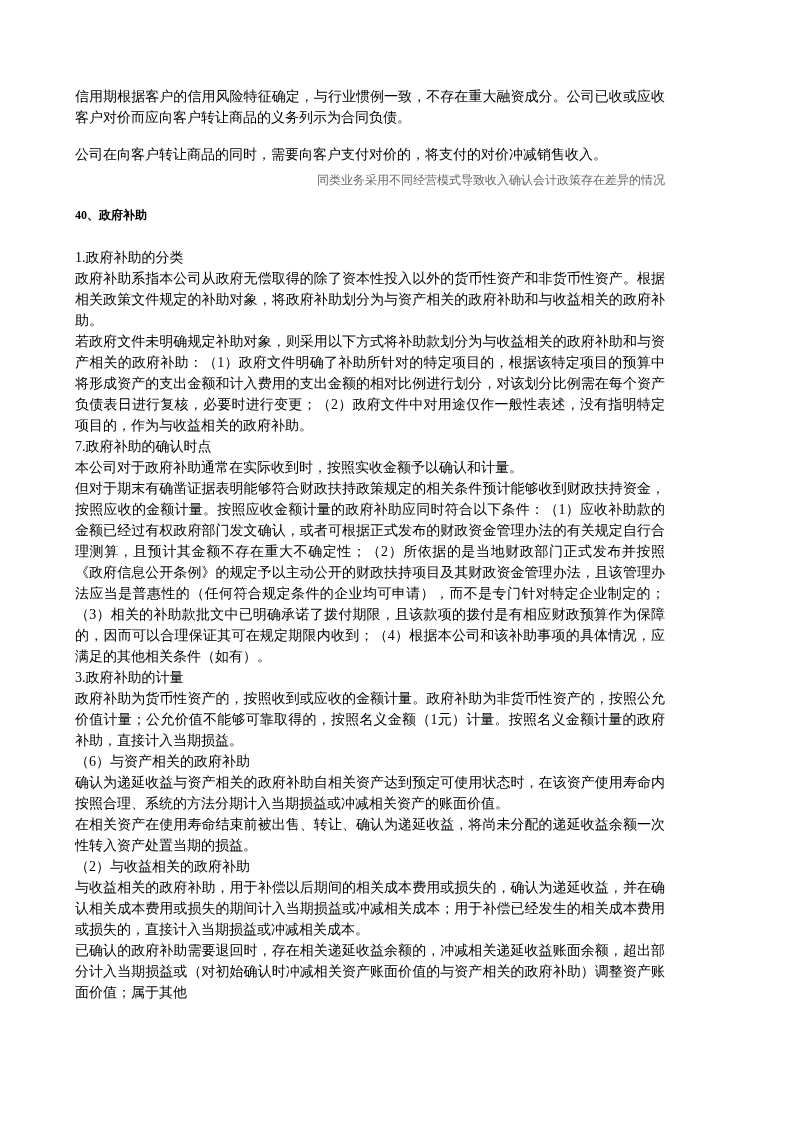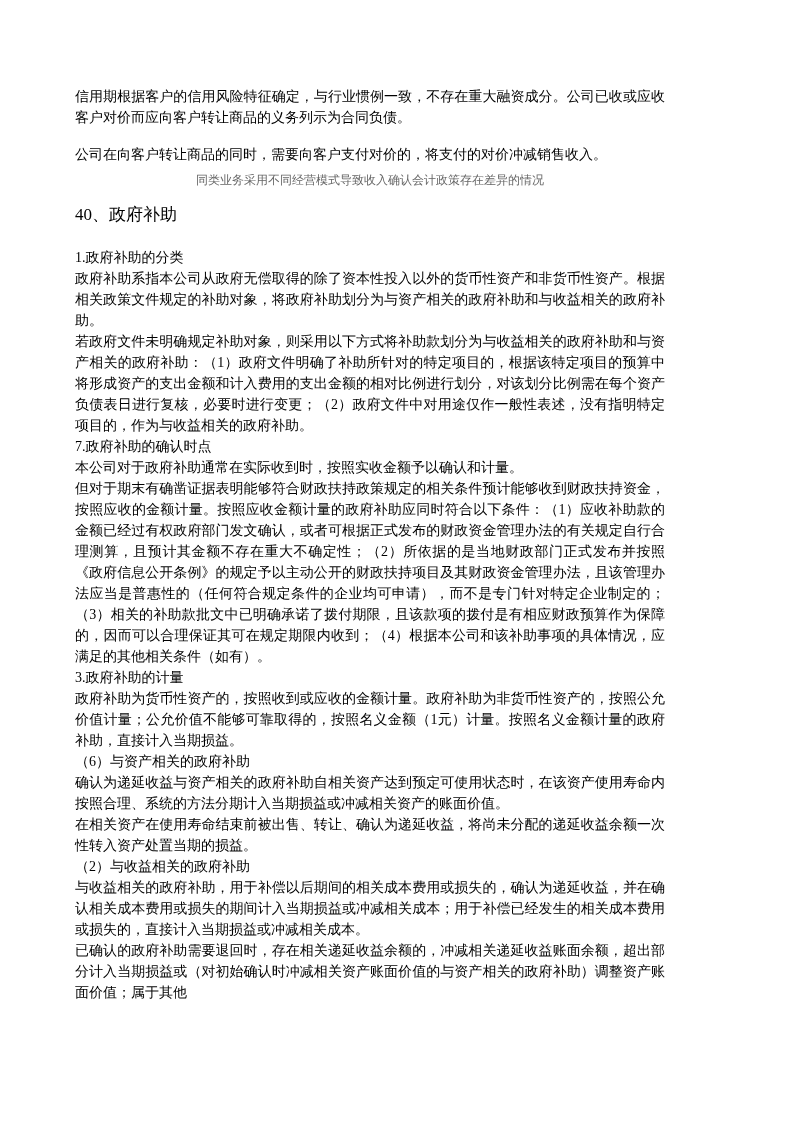--- a/index.html
+++ b/index.html
@@ -26,28 +26,28 @@
     word-break: break-all;
   }
   .para-gap {
     margin-top: 16px;
   }
   .note {
     margin: 6px 0 0 0;
     font-size: 12px;
     line-height: 18px;
     color: #666666;
-    text-align: center;
+    text-align: right;
     word-break: break-all;
   }
   .heading {
     margin: 15px 0 0 0;
-    font-size: 17px;
+    font-size: 12px;
     line-height: 22px;
-    font-weight: normal;
+    font-weight: bold;
   }
   .first-section {
     margin-top: 21px;
   }
 </style>
 </head>
 <body>
 
 <div class="page">
   <p class="para">信用期根据客户的信用风险特征确定，与行业惯例一致，不存在重大融资成分。公司已收或应收客户对价而应向客户转让商品的义务列示为合同负债。</p>

